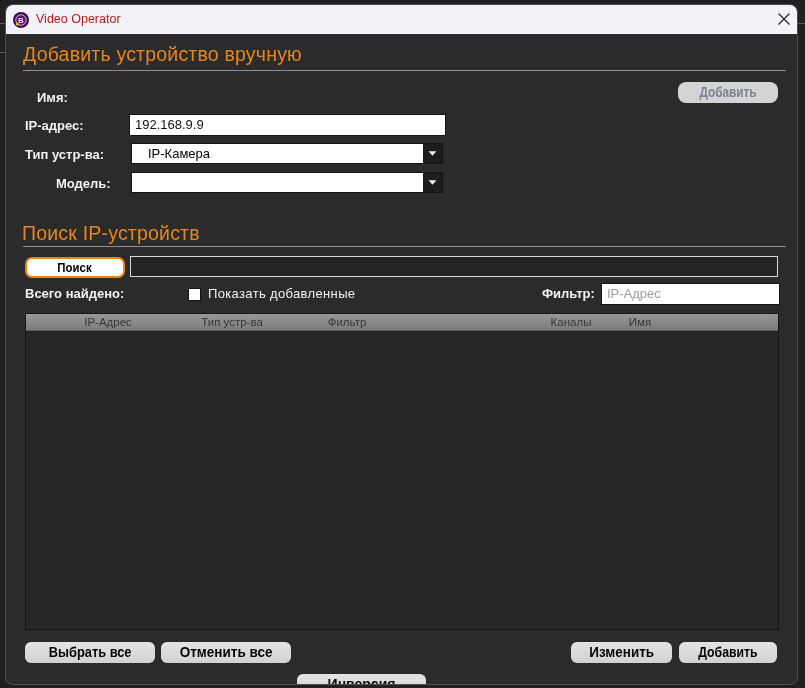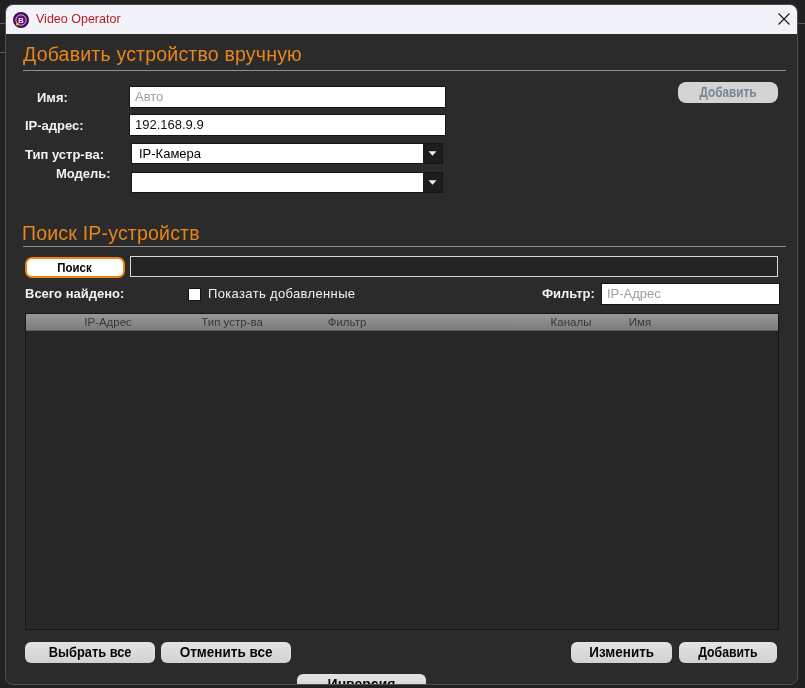--- a/index.html
+++ b/index.html
@@ -12,21 +12,21 @@
     background:#f2f3f9; }
   .title-text { position:absolute; left:30px; top:0; height:19px; line-height:29px;
     font-size:12.5px; color:#b91c1c; }
   .orange-h { position:absolute; color:#e8851d; font-size:19.5px; letter-spacing:0.2px; white-space:nowrap; }
   .hline { position:absolute; height:1px; background:#8f8f8f; }
   .flabel { position:absolute; left:19px; margin-top:1px; color:#f2f2f2; font-size:13px; font-weight:bold; white-space:nowrap; }
   .tinput { position:absolute; left:123px; width:317px; height:22px; background:#fff;
     border:1px solid #141414; font-size:13px; color:#111; line-height:20px; padding-left:5px; }
   .placeholder { color:#9e9e9e; }
   .combo { position:absolute; left:125px; width:312px; height:21px; background:#fff;
-    border:1px solid #141414; font-size:13px; color:#000; line-height:19px; padding-left:7px; }
+    border:1px solid #141414; font-size:13px; color:#000; line-height:19px; padding-left:16px; }
   .combo-btn { position:absolute; right:0px; top:0px; width:19px; height:19px; background:#1d1d1d; }
   .combo-btn svg { position:absolute; left:5px; top:7px; }
   .btn-disabled { position:absolute; left:672px; top:77px; width:100px; height:21px;
     background:#d4d4d4; border-radius:8px; color:#7b8493; font-weight:bold; font-size:14px;
     text-align:center; line-height:21px; }
   .btn-search { position:absolute; left:19px; top:252px; width:100px; height:21px;
     background:#fff; border:2px solid #ef8410; border-radius:7px; color:#000;
     font-weight:bold; font-size:13px; text-align:center; line-height:17px; }
   .progress { position:absolute; left:124px; top:251px; width:648px; height:21px;
     background:#242424; border:1px solid #d8d8d8; }
@@ -61,35 +61,34 @@
       <span class="title-text">Video Operator</span>
       <svg class="abs" style="left:772px; top:8px;" width="12" height="12" viewBox="0 0 12 12">
         <path d="M0.5 0.5 L11.5 11.5 M11.5 0.5 L0.5 11.5" stroke="#1a1a1a" stroke-width="1.1"></path>
       </svg>
     </div>
 
     <div class="orange-h" style="left:17px; top:37.5px;">Добавить устройство вручную</div>
     <div class="hline" style="left:17px; top:65px; width:763px;"></div>
 
     <div class="flabel" style="top:81px; height:22px; line-height:22px;margin-left:12px;">Имя:</div>
-    <div class="tinput" style="top:81px;"><span class="placeholder">Авто</span></div>
 
     <div class="flabel" style="top:109px; height:22px; line-height:22px;">IP-адрес:</div>
     <div class="tinput" style="top:109px;">192.168.9.9</div>
 
     <div class="flabel" style="top:138px; height:21px; line-height:21px;">Тип устр-ва:</div>
     <div class="combo" style="top:138px;">IP-Камера
       <div class="combo-btn">
         <svg width="9" height="5" viewBox="0 0 9 5">
           <path d="M0.5 0.3 L8.5 0.3 L4.5 4.8 Z" fill="#ededed"></path>
         </svg>
       </div>
     </div>
 
-    <div class="flabel" style="top:157px; height:21px; line-height:21px;padding-left:31px;">Модель:</div>
+    <div class="flabel" style="top:167px; height:21px; line-height:21px;padding-left:31px;">Модель:</div>
     <div class="combo" style="top:167px;">
       <div class="combo-btn">
         <svg width="9" height="5" viewBox="0 0 9 5">
           <path d="M0.5 0.3 L8.5 0.3 L4.5 4.8 Z" fill="#ededed"></path>
         </svg>
       </div>
     </div>
 
     <div class="btn-disabled"><span class="nx" style="transform:scaleX(0.84);">Добавить</span></div>
 

